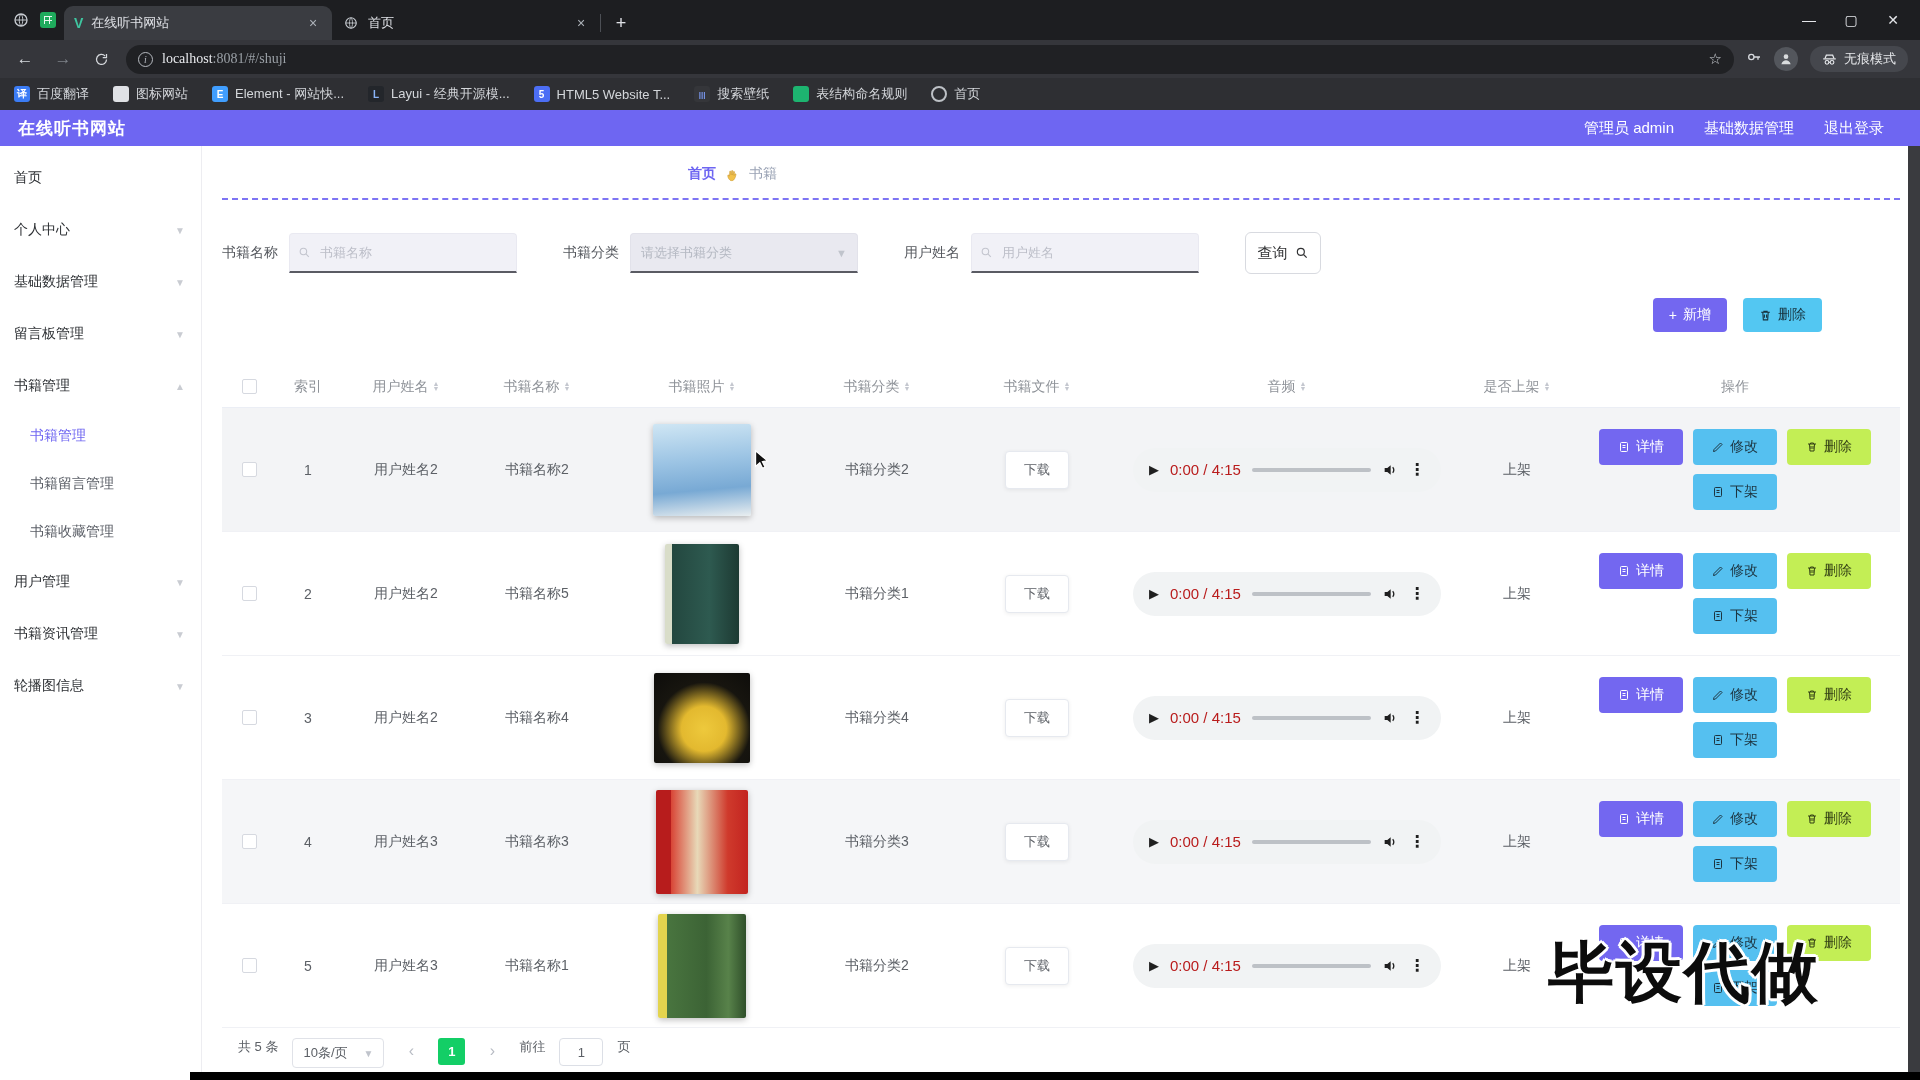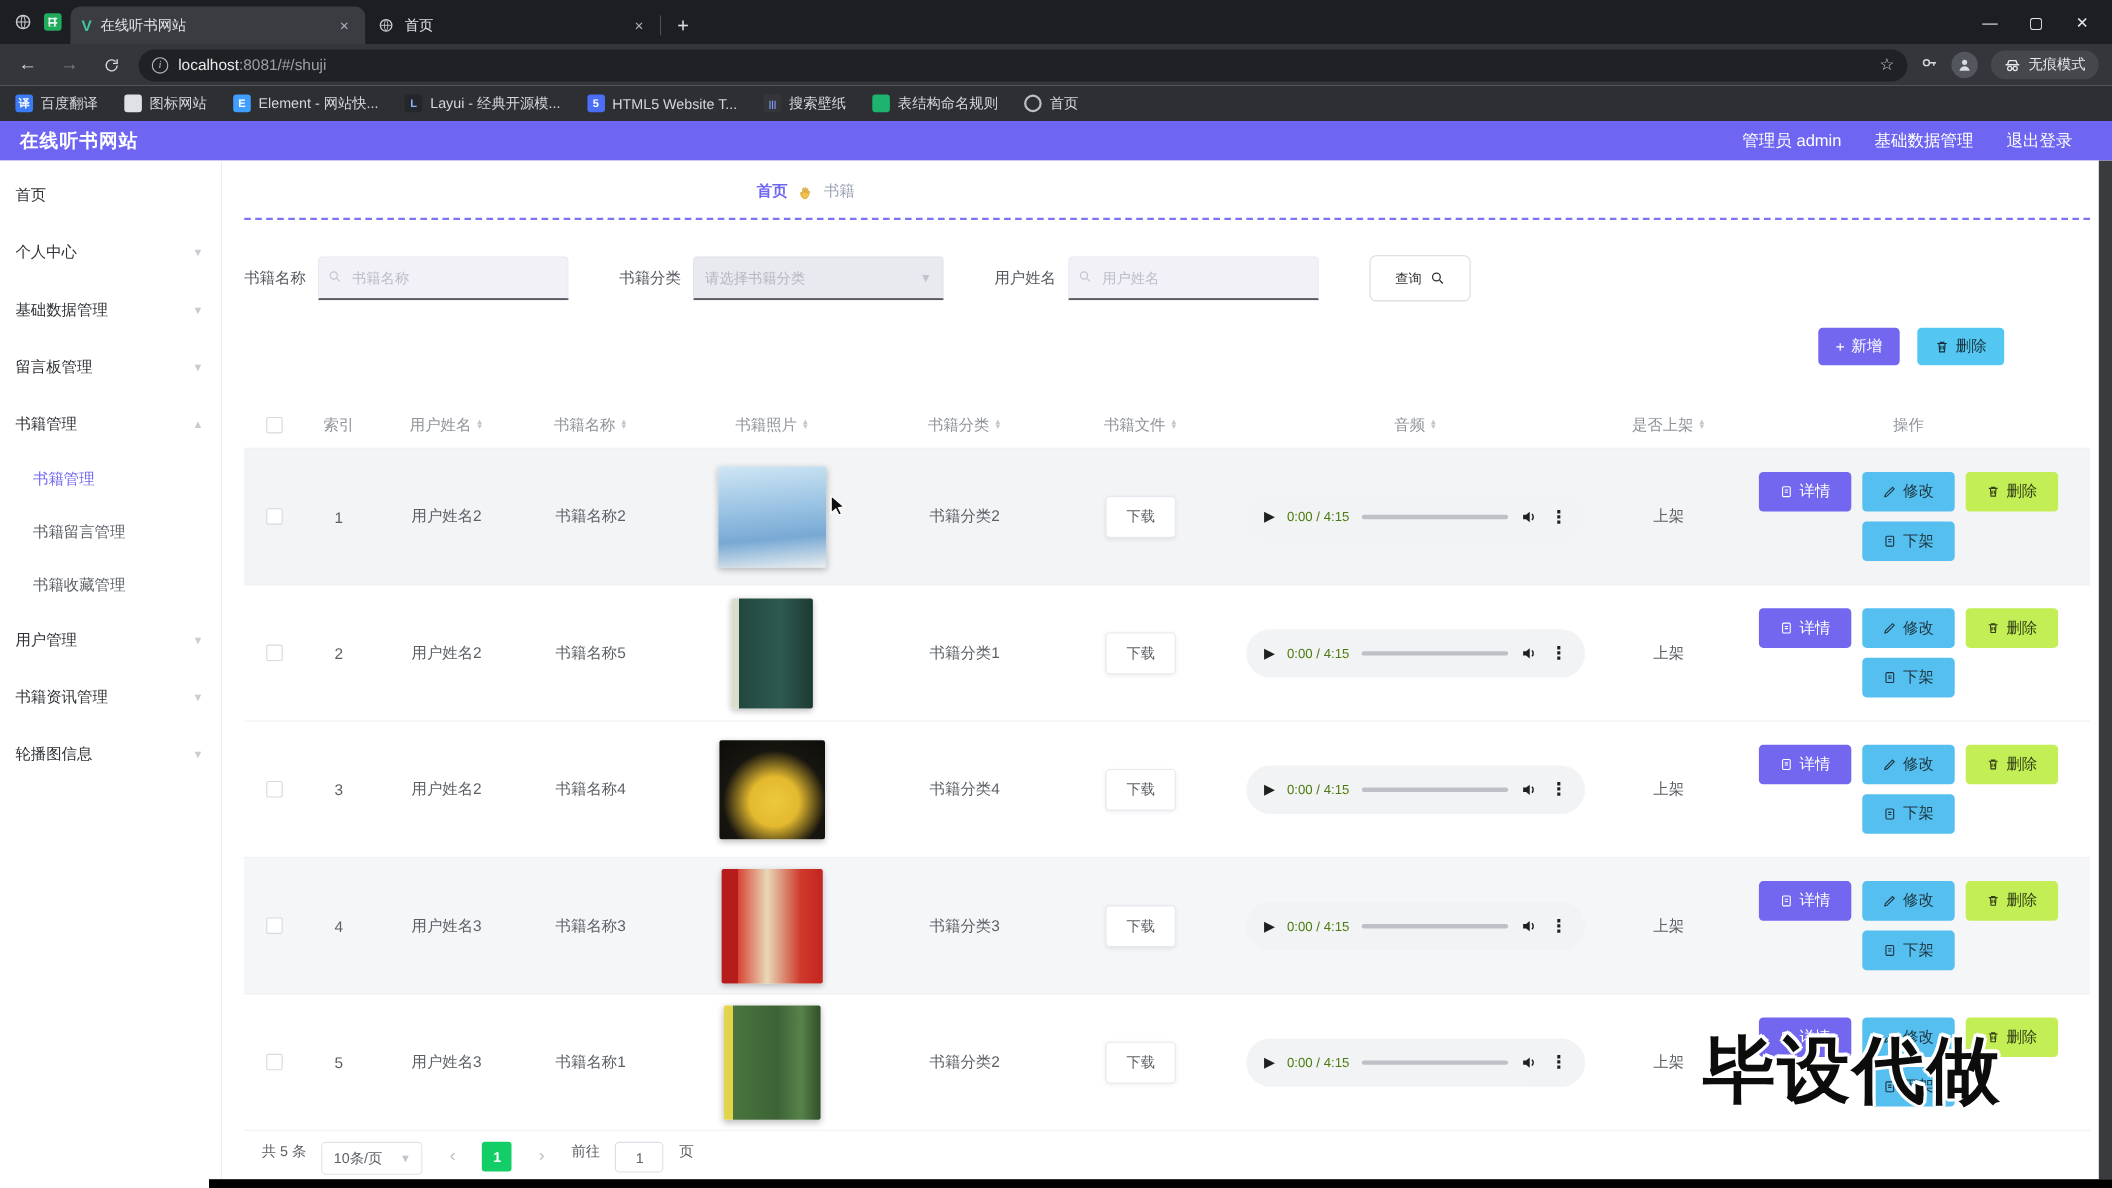--- a/index.html
+++ b/index.html
@@ -23,21 +23,21 @@
   .tab-sep { width:1px; height:18px; background:#4c4f55; margin-bottom:8px; }
   .newtab { width:28px; height:28px; margin:0 0 3px 6px; color:#dfe1e6; font-size:18px; display:flex; align-items:center; justify-content:center; border-radius:50%; }
   .winctl { margin-left:auto; display:flex; align-items:center; height:40px; }
   .winctl span { width:42px; height:40px; display:flex; align-items:center; justify-content:center; color:#e4e6ea; font-size:14px; }
 
   .toolbar { height:38px; background:#35363b; display:flex; align-items:center; gap:12px; padding:0 12px; }
   .navic { color:#d7dade; width:26px; height:26px; display:flex; align-items:center; justify-content:center; font-size:17px; border-radius:50%; }
   .navic.dim { color:#7e838a; }
   .urlbar { flex:1; height:29px; background:#202124; border-radius:15px; display:flex; align-items:center; padding:0 12px; gap:9px; }
   .info-i { width:15px; height:15px; border:1.3px solid #b6bac0; border-radius:50%; color:#b6bac0; font-size:10px; display:flex; align-items:center; justify-content:center; font-style:italic; font-family:"Liberation Serif",serif; }
-  .url { font-size:14px; color:#e8eaed; }
+  .url { font-size:14px; color:#e8eaed;font-family:Liberation Serif, serif; }
   .url .dim { color:#9aa0a6; }
   .urlstar { margin-left:auto; color:#cdd1d6; font-size:15px; }
   .tool-right { display:flex; align-items:center; gap:12px; }
   .keyic { color:#d7dade; }
   .avatar { width:24px; height:24px; border-radius:50%; background:#53565c; display:flex; align-items:center; justify-content:center; color:#d9dcde; }
   .incog { display:flex; align-items:center; gap:7px; background:#45474d; border-radius:13px; padding:4px 12px; color:#e8eaed; font-size:13px; }
 
   .bookmarks { height:32px; background:#2e2f33; display:flex; align-items:center; gap:24px; padding:0 14px; }
   .bm { display:flex; align-items:center; gap:7px; color:#d4d7db; font-size:13px; }
   .bm-ic { width:16px; height:16px; border-radius:3px; display:flex; align-items:center; justify-content:center; font-size:10px; font-weight:bold; overflow:hidden; }
@@ -64,21 +64,21 @@
 
   .searchrow { margin-top:32px; display:flex; align-items:center; }
   .slabel { font-size:14px; color:#55585e; margin-right:11px; white-space:nowrap; }
   .sgroup { display:flex; align-items:center; margin-right:46px; }
   .sinwrap { position:relative; }
   .sin { width:228px; height:40px; background:#f1f1f7; border:1px solid #e9e9f1; border-bottom:2px solid #5a5b63; border-radius:4px 4px 0 0; padding:0 10px 0 30px; font-size:13px; color:#333; outline:none; font-family:inherit; }
   .sin::placeholder { color:#bcbec8; }
   .sin-ic { position:absolute; left:9px; top:12px; color:#c3c5ce; }
   .selwrap { width:228px; height:40px; background:#e9e9f0; border:1px solid #e2e2ea; border-bottom:2px solid #5a5b63; border-radius:4px 4px 0 0; display:flex; align-items:center; padding:0 10px; font-size:13px; color:#b4b8c2; justify-content:space-between; }
   .selwrap .chev { color:#c0c4cc; font-size:11px; }
-  .qbtn { width:92px; height:42px; background:#fff; border:1px solid #d8dae0; border-radius:6px; font-size:12px; color:#303133; display:flex; align-items:center; justify-content:center; gap:7px; font-family:inherit; }
+  .qbtn { width:76px; height:42px; background:#fff; border:1px solid #d8dae0; border-radius:6px; font-size:15px; color:#303133; display:flex; align-items:center; justify-content:center; gap:7px; font-family:inherit; }
 
   .btnrow { margin-top:24px; display:flex; justify-content:flex-end; gap:16px; padding-right:78px; }
   .btn { height:34px; padding:0 16px; border:none; border-radius:4px; font-size:14px; display:flex; align-items:center; gap:6px; font-family:inherit; }
   .btn-add { background:#7367f0; color:#fff; }
   .btn-del { background:#53c7f2; color:#17323d; }
 
   
   .table { margin-top:34px; }
   .tgrid { display:grid; grid-template-columns:54px 64px 132px 130px 200px 150px 170px 330px 130px 306px; align-items:center; }
   .thead { height:42px; border-bottom:1px solid #ebeef5; }
@@ -86,21 +86,21 @@
   .sort { display:inline-flex; flex-direction:column; line-height:.62; font-size:7px; color:#c4c7cf; }
   .trow { min-height:124px; border-bottom:1px solid #f0f1f5; }
   .trow.hl { background:#f3f4f6; }
   .trow.stripe { background:#f5f6f8; }
   .cell { display:flex; align-items:flex-start; justify-content:center; font-size:14px; color:#5c6066; }
   .cb { width:15px; height:15px; border:1px solid #d6d9e0; border-radius:2px; background:#fff; display:inline-block; }
   .cover { border-radius:2px; box-shadow:0 2px 6px rgba(0,0,0,.25); }
   .dl { padding:9px 18px; background:#fff; border:1px solid #e6e9ef; border-radius:4px; box-shadow:0 1px 4px rgba(0,0,0,.07); font-size:13px; color:#5c6066; font-family:inherit; }
   .audio { width:308px; height:44px; border-radius:22px; background:#f1f3f4; display:flex; align-items:center; padding:0 16px; gap:11px; }
   .audio .play { color:#1f1f1f; font-size:13px; }
-  .audio .time { color:#4d7c0f; font-size:12px; white-space:nowrap; }
+  .audio .time { color:#b91c1c; font-size:15px; white-space:nowrap; }
   .audio .track { flex:1; height:4px; border-radius:2px; background:#bdc1c6; }
   .audio .vol { color:#1f1f1f; display:flex; }
   .audio .kebab { color:#1f1f1f; font-size:16px; font-weight:bold; }
   .acts { display:flex; flex-direction:column; gap:9px; align-items:center; }
   .actrow { display:flex; gap:10px; justify-content:center; }
   .abtn { width:84px; height:36px; border:none; border-radius:4px; font-size:14px; display:flex; align-items:center; justify-content:center; gap:6px; font-family:inherit; }
   .abtn.purple { background:#7367f0; color:#fff; }
   .abtn.cyan { background:#55c0f0; color:#1d3440; }
   .abtn.lime { background:#c3ee55; color:#334015; }
 

